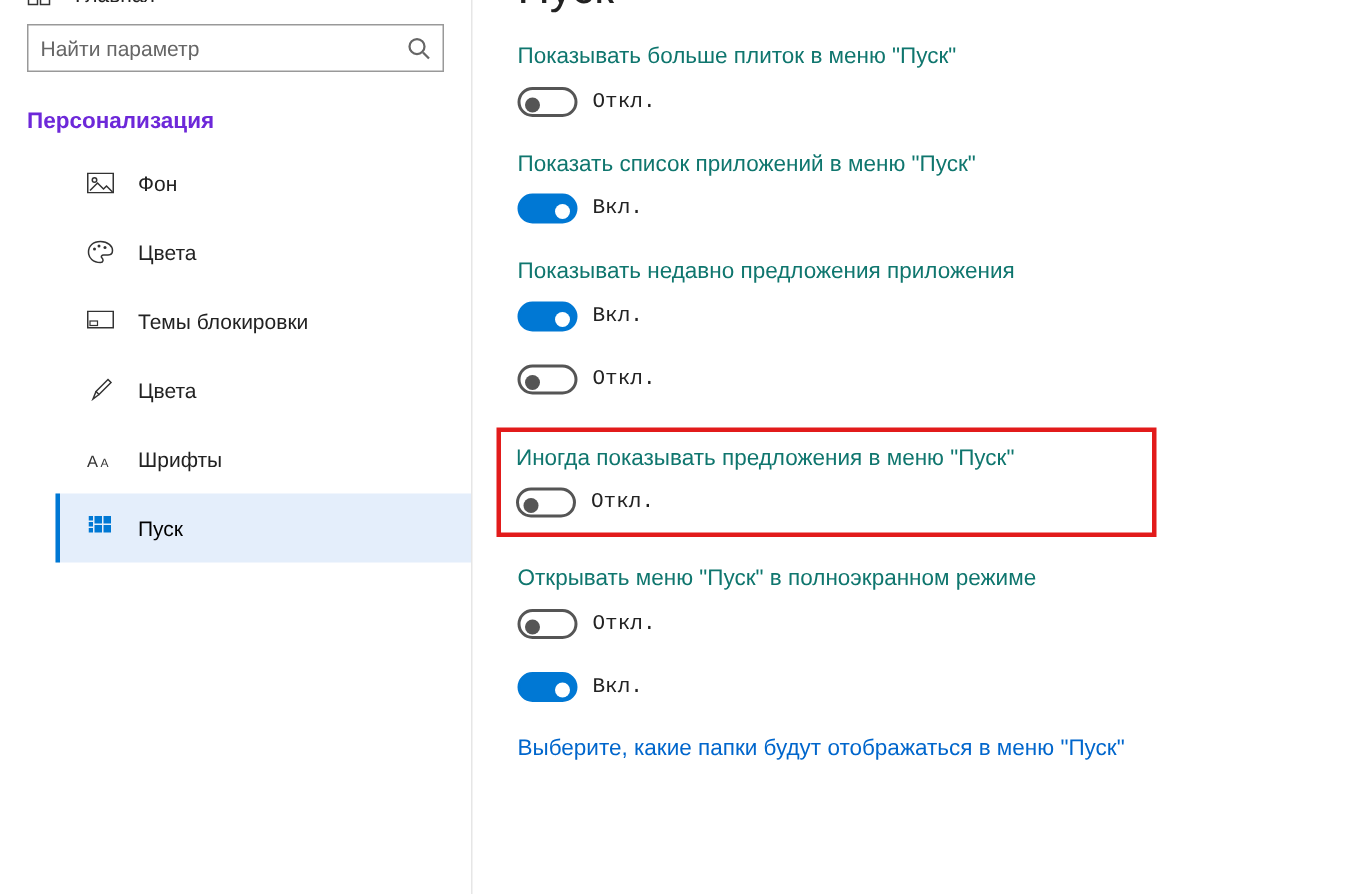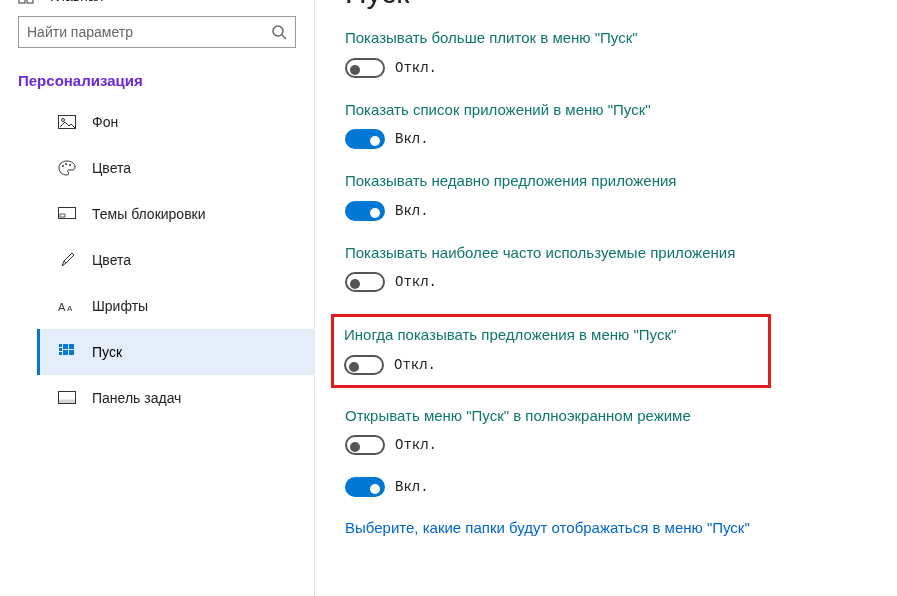--- a/index.html
+++ b/index.html
@@ -238,29 +238,20 @@
             <rect x="0" y="8" width="3" height="3" fill="#0078d4"></rect>
             <rect x="4" y="0" width="5" height="5" fill="#0078d4"></rect>
             <rect x="10" y="0" width="5" height="5" fill="#0078d4"></rect>
             <rect x="4" y="6" width="5" height="5" fill="#0078d4"></rect>
             <rect x="10" y="6" width="5" height="5" fill="#0078d4"></rect>
           </svg>
       </span>
       <span>Пуск</span>
     </div>
 
-    <div class="nav-item">
-      <span class="icon">
-        <svg width="18" height="14" viewBox="0 0 18 14">
-            <rect x="0.5" y="0.5" width="17" height="12" fill="none" stroke="#333"></rect>
-            <rect x="0.5" y="9" width="17" height="3.5" fill="#333" opacity="0.2" stroke="#333"></rect>
-          </svg>
-      </span>
-      <span>Панель задач</span>
-    </div>
 
   </div>
 </div>
 
 <div class="content">
   <h1 class="page-title">Пуск</h1>
 
   <div class="setting">
     <div class="setting-label">Показывать больше плиток в меню "Пуск"</div>
     <div class="toggle-row">
@@ -279,21 +270,20 @@
 
   <div class="setting">
     <div class="setting-label">Показывать недавно предложения приложения</div>
     <div class="toggle-row">
       <div class="toggle on"></div>
       <span class="toggle-state">Вкл.</span>
     </div>
   </div>
 
   <div class="setting">
-    <div class="setting-label">Показывать наиболее часто используемые приложения</div>
     <div class="toggle-row">
       <div class="toggle off"></div>
       <span class="toggle-state">Откл.</span>
     </div>
   </div>
 
   <div class="highlight-box">
     <div class="setting">
       <div class="setting-label">Иногда показывать предложения в меню "Пуск"</div>
       <div class="toggle-row">

